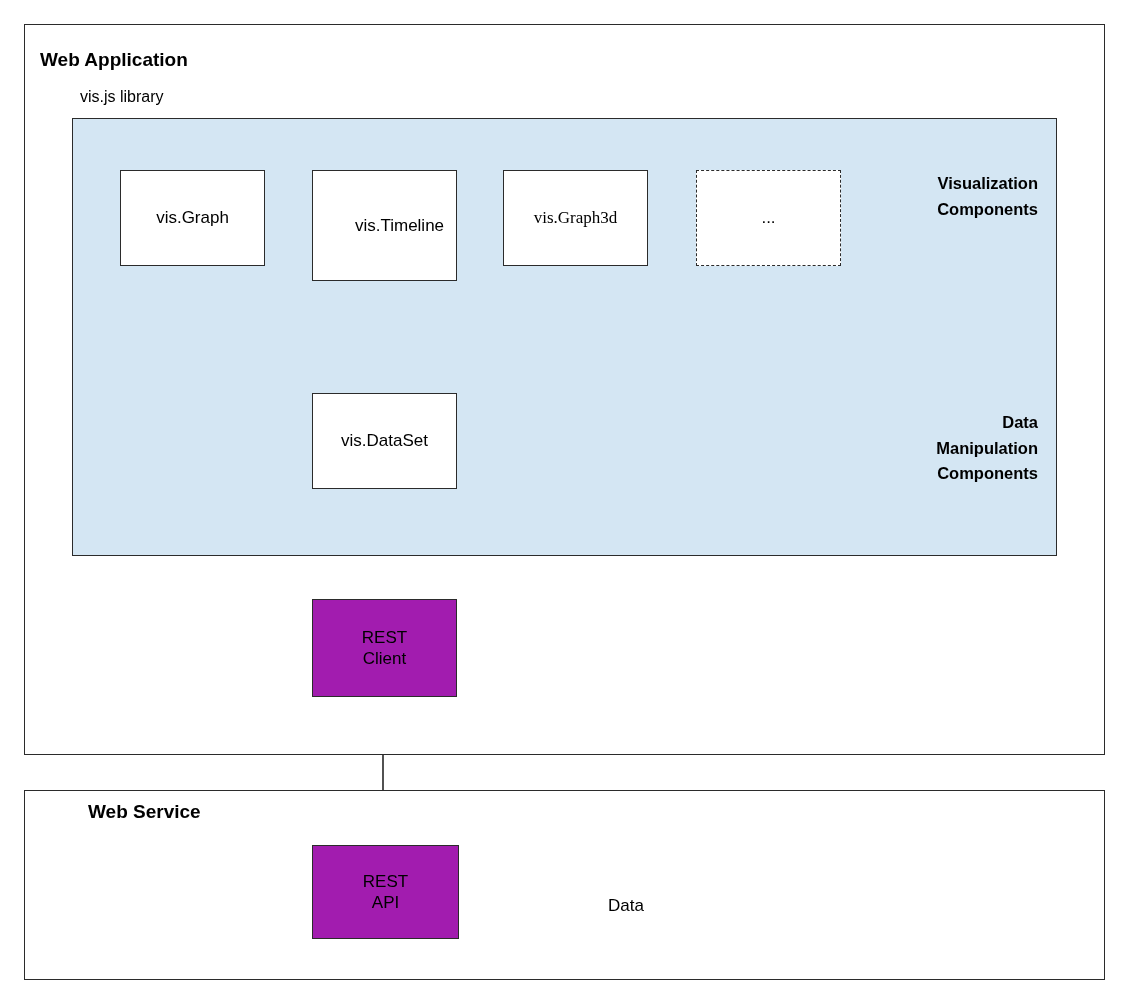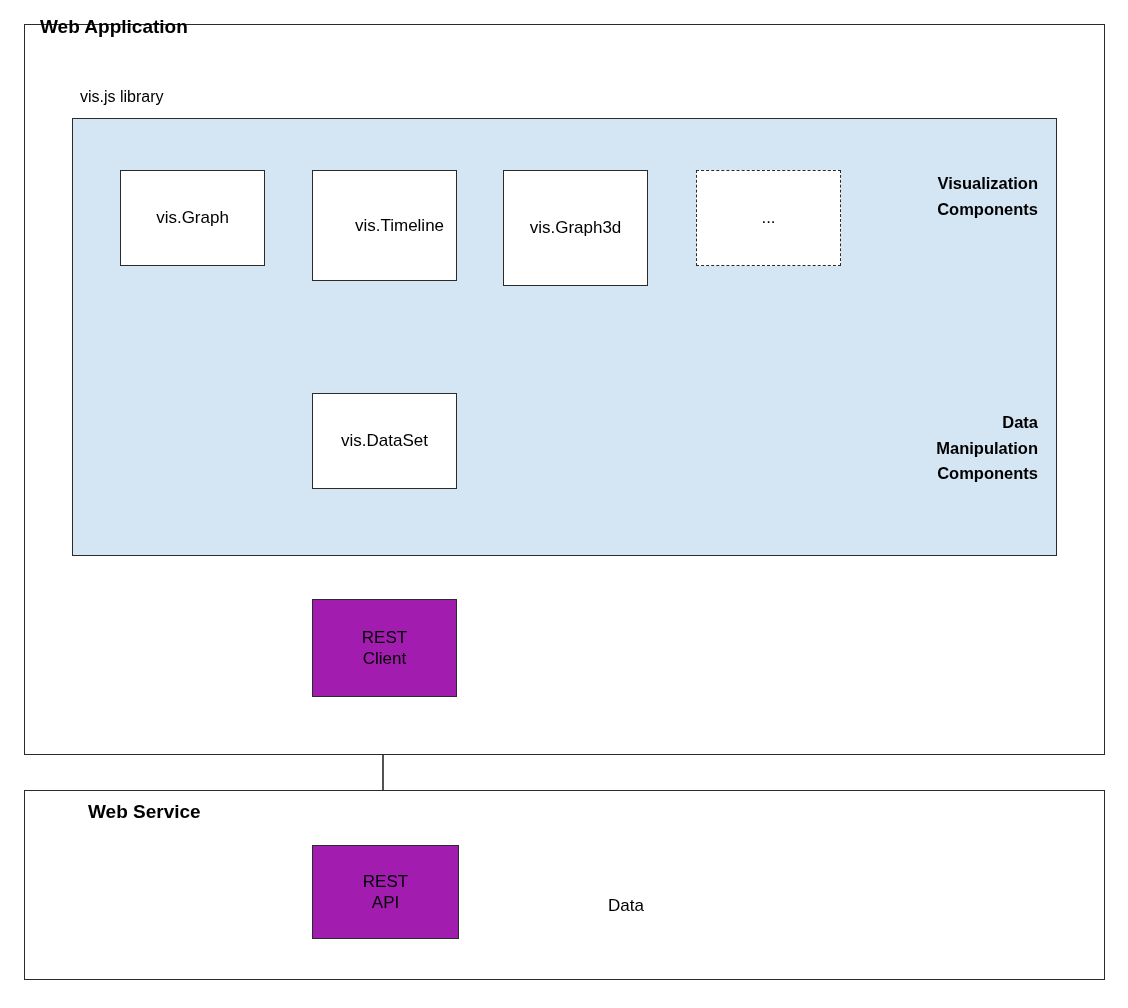--- a/index.html
+++ b/index.html
@@ -126,39 +126,39 @@
 
   <path d="M 460,892 L 546,892" fill="none" stroke="#333333" stroke-width="1.7" marker-start="url(#arrow-start)" marker-end="url(#arrow-end)"></path>
 
   <g>
     <path d="M 550,861 L 550,922 A 76,26 0 0 0 702,922 L 702,861 Z" fill="url(#cyl-side)" stroke="#555555" stroke-width="1.7"></path>
     <ellipse cx="626" cy="861" rx="76" ry="26" fill="#f4f4f4" stroke="#555555" stroke-width="1.7"></ellipse>
   </g>
 </svg>
 
 <div class="frame" style="left:24px; top:24px; width:1081px; height:731px;"></div>
-<div class="frame-title" style="left:40px; top:16px;">Web Application</div>
+<div class="frame-title" style="left:40px; top:49px;">Web Application</div>
 
 <div class="frame" style="left:24px; top:790px; width:1081px; height:190px;"></div>
 <div class="frame-title" style="left:40px; top:801px;margin-left:48px;">Web Service</div>
 
 <div class="panel-title" style="left:80px; top:88px;">vis.js library</div>
 <div class="panel" style="left:72px; top:118px; width:985px; height:438px;"></div>
 
 <div class="group-label" style="right:90px; top:171px; width:260px;">Visualization
 Components</div>
 <div class="group-label" style="right:90px; top:410px; width:260px;">Data
 Manipulation
 Components</div>
 
 <div class="node node-solid" style="left:120px; top:170px; width:145px; height:96px;">vis.Graph</div>
 
 <div class="node node-solid" style="left:312px; top:170px; width:145px; height:111px;padding-left:30px;">vis.Timeline</div>
 
-<div class="node node-solid" style="left:503px; top:170px; width:145px; height:116px;">vis.Graph3d</div>
+<div class="node node-solid" style="left:503px; top:170px; width:145px; height:96px;font-family:Liberation Serif, serif;">vis.Graph3d</div>
 
 <div class="node node-dashed" style="left:696px; top:170px; width:145px; height:96px;">...</div>
 
 <div class="node node-solid" style="left:312px; top:393px; width:145px; height:96px;">vis.DataSet</div>
 
 <div class="node node-gray" style="left:312px; top:599px; width:145px; height:98px;">
   <span>
     <span>REST</span><br>
     <span>Client</span>
   </span>

